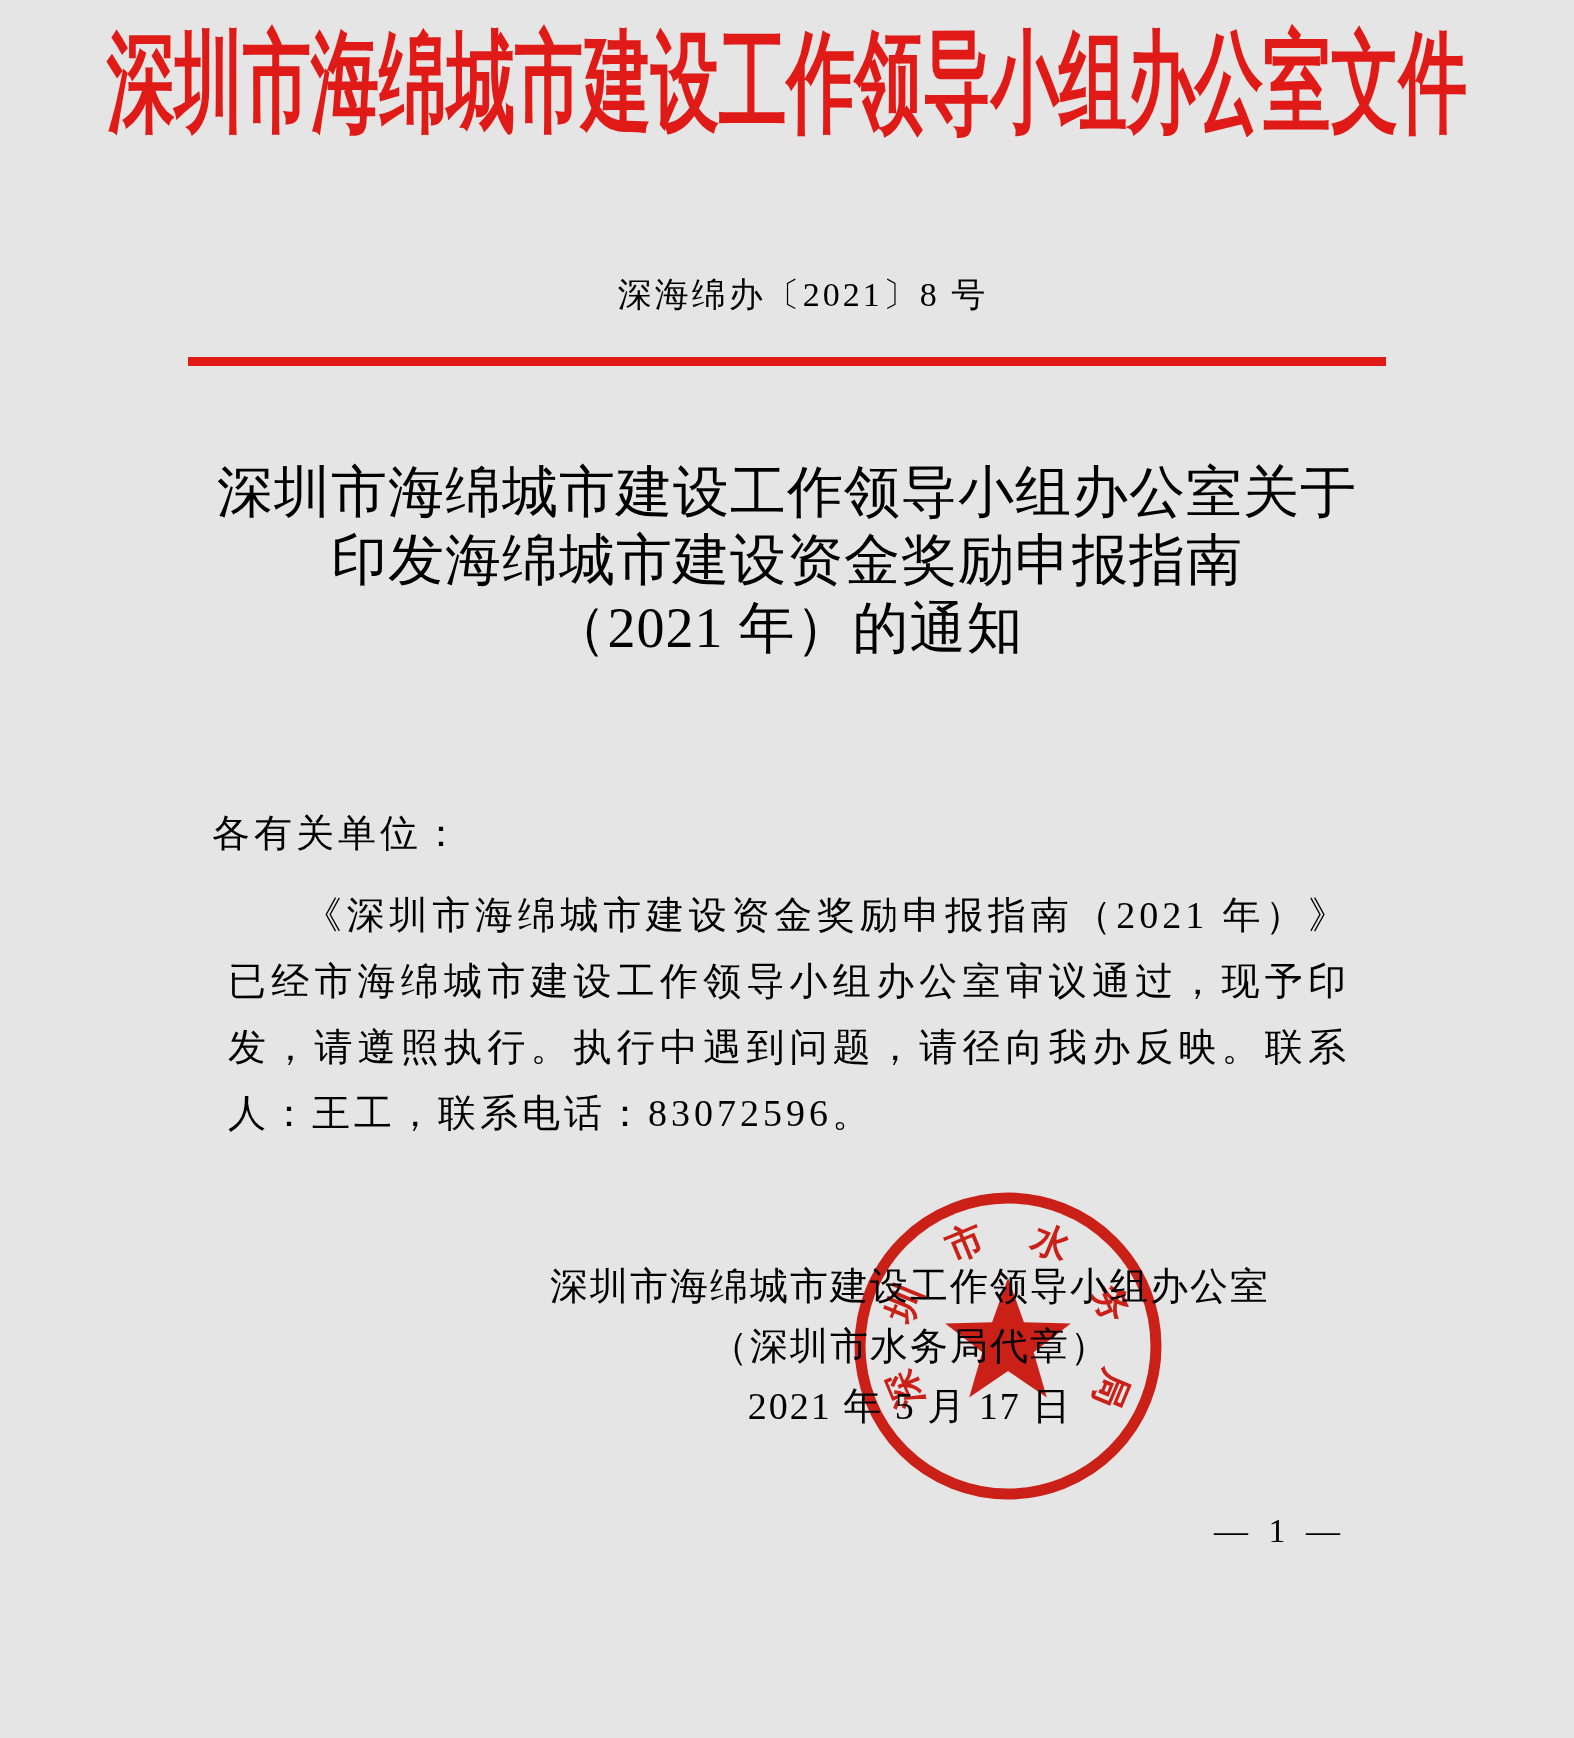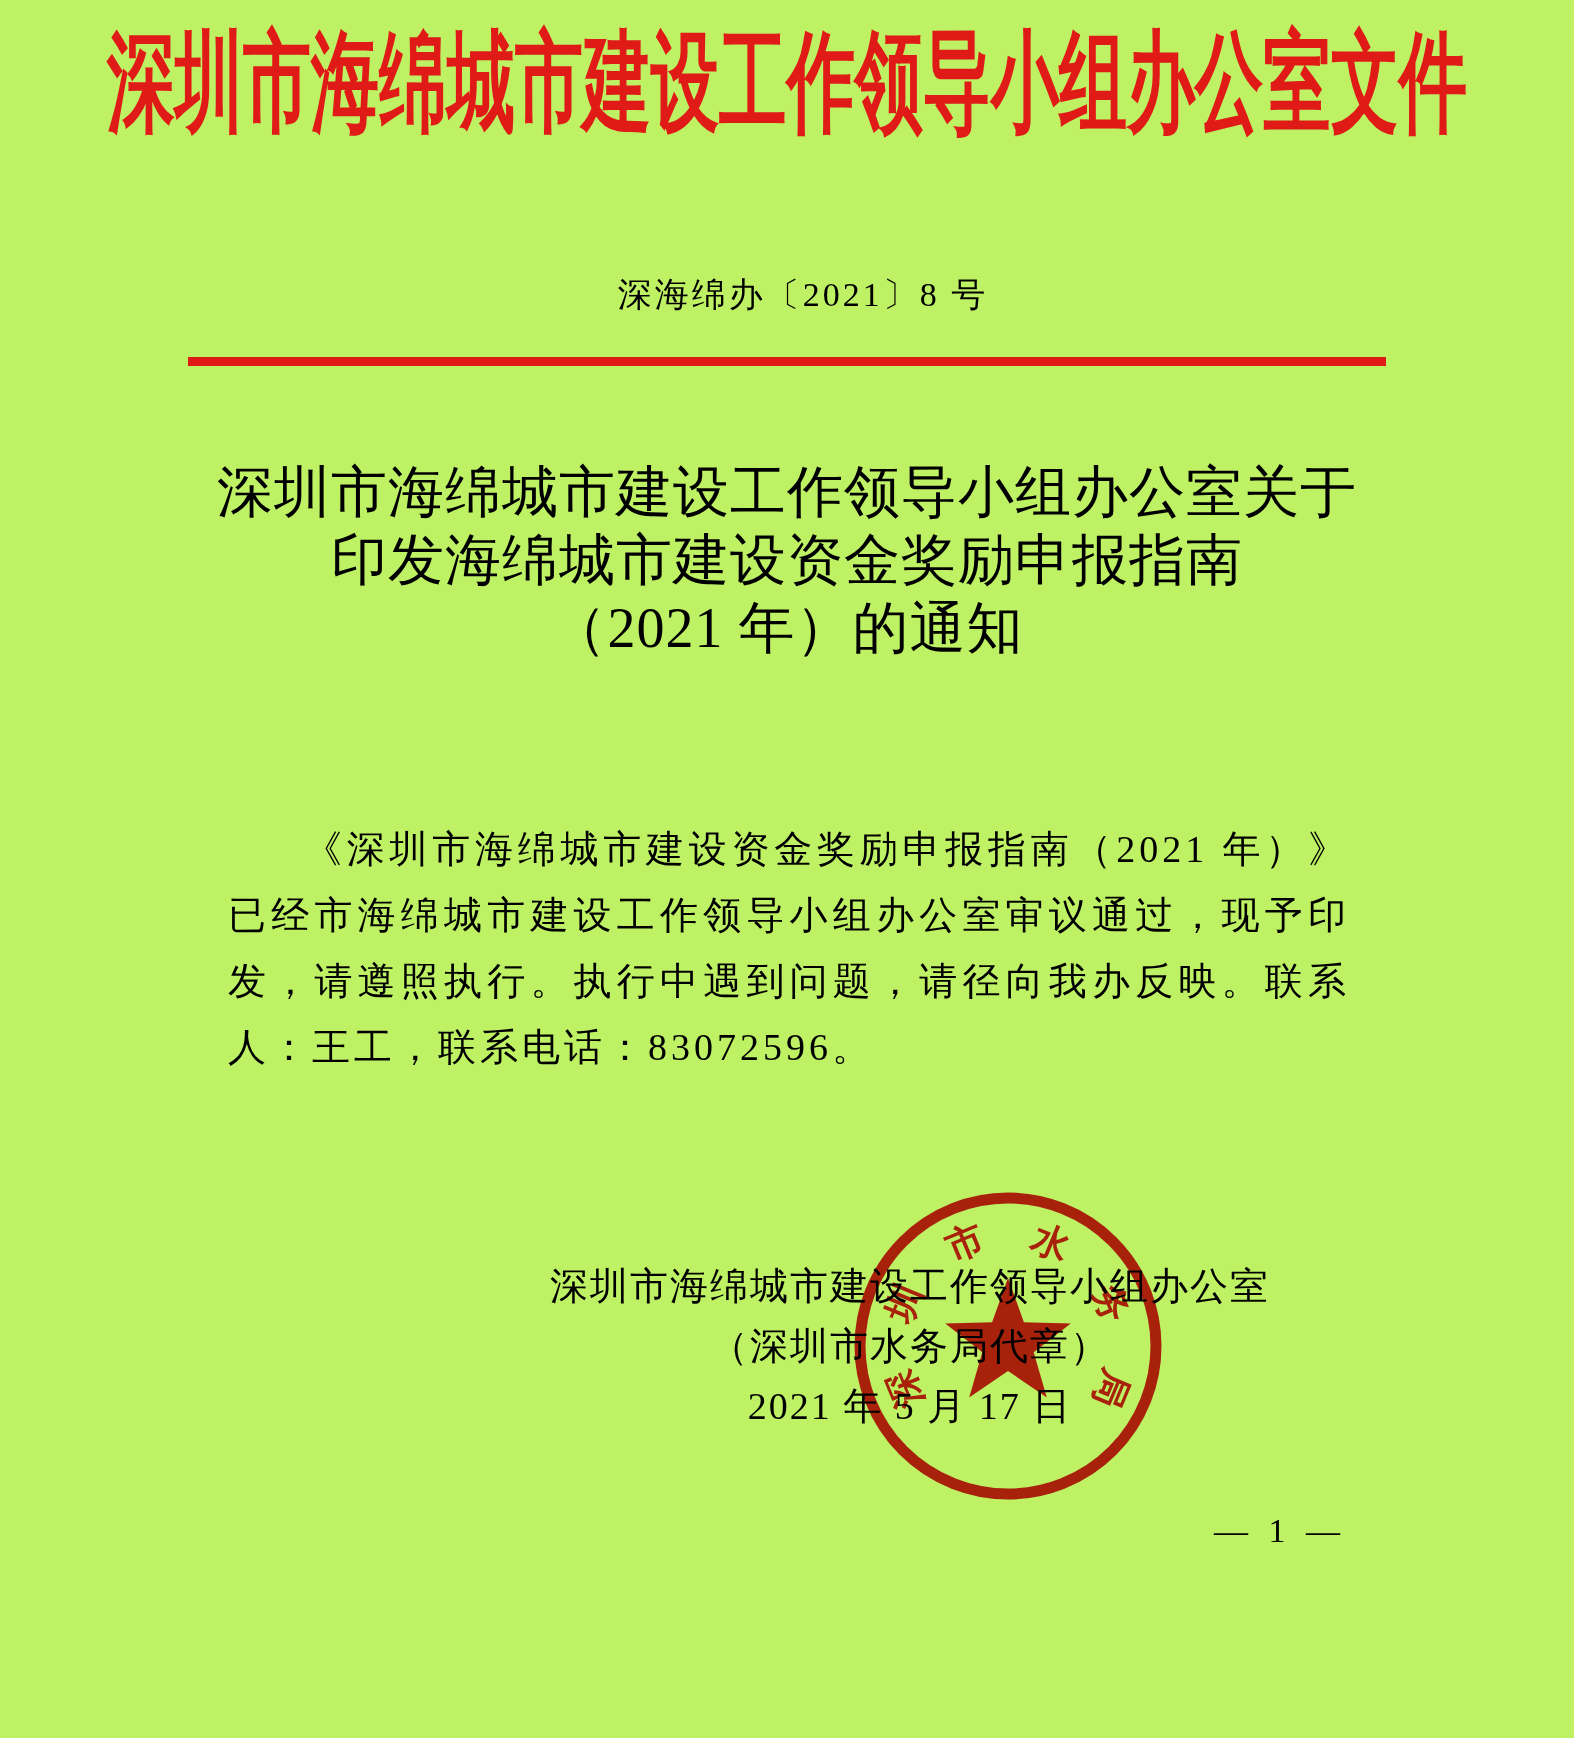--- a/index.html
+++ b/index.html
@@ -5,21 +5,21 @@
   html, body {
     margin: 0;
     padding: 0;
     background: #ffffff;
   }
   .page {
     position: relative;
     width: 1574px;
     height: 1738px;
     margin: 0 auto;
-    background: #bef264;
+    background: #e5e5e5;
     overflow: hidden;
     font-family: "Liberation Serif", serif;
     color: #000000;
   }
 
   
   .letterhead {
     position: absolute;
     top: 10px;
     left: 0;
@@ -145,20 +145,21 @@
 
   <div class="red-rule"></div>
 
   <div class="doc-title">
     <div>深圳市海绵城市建设工作领导小组办公室关于</div>
     <div>印发海绵城市建设资金奖励申报指南</div>
     <div>（2021 年）的通知</div>
   </div>
 
   <div class="body-block">
+    <div class="salutation">各有关单位：</div>
     <p class="paragraph">《深圳市海绵城市建设资金奖励申报指南（2021 年）》已经市海绵城市建设工作领导小组办公室审议通过，现予印发，请遵照执行。执行中遇到问题，请径向我办反映。联系人：王工，联系电话：83072596。</p>
   </div>
 
   <div class="signature-block">
     <div>深圳市海绵城市建设工作领导小组办公室</div>
     <div>（深圳市水务局代章）</div>
     <div>2021 年 5 月 17 日</div>
   </div>
 
   <div class="seal">

